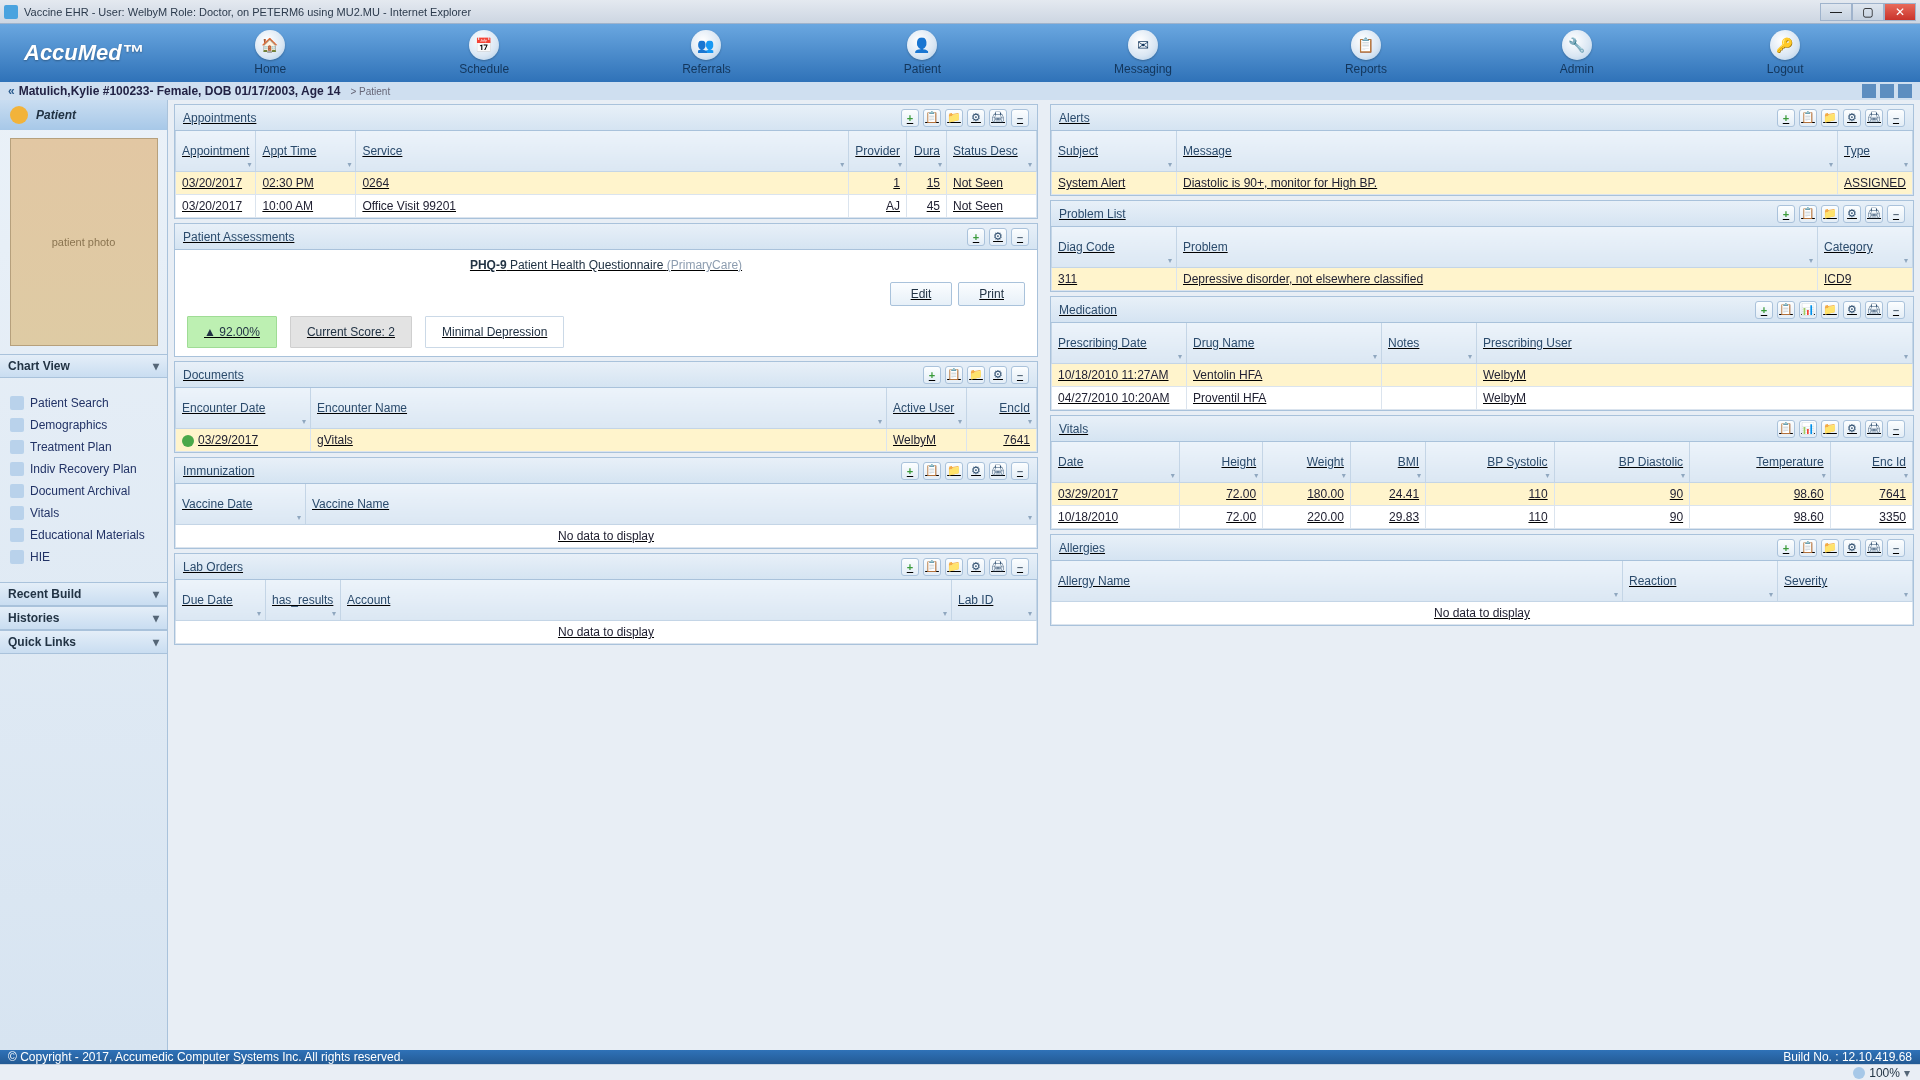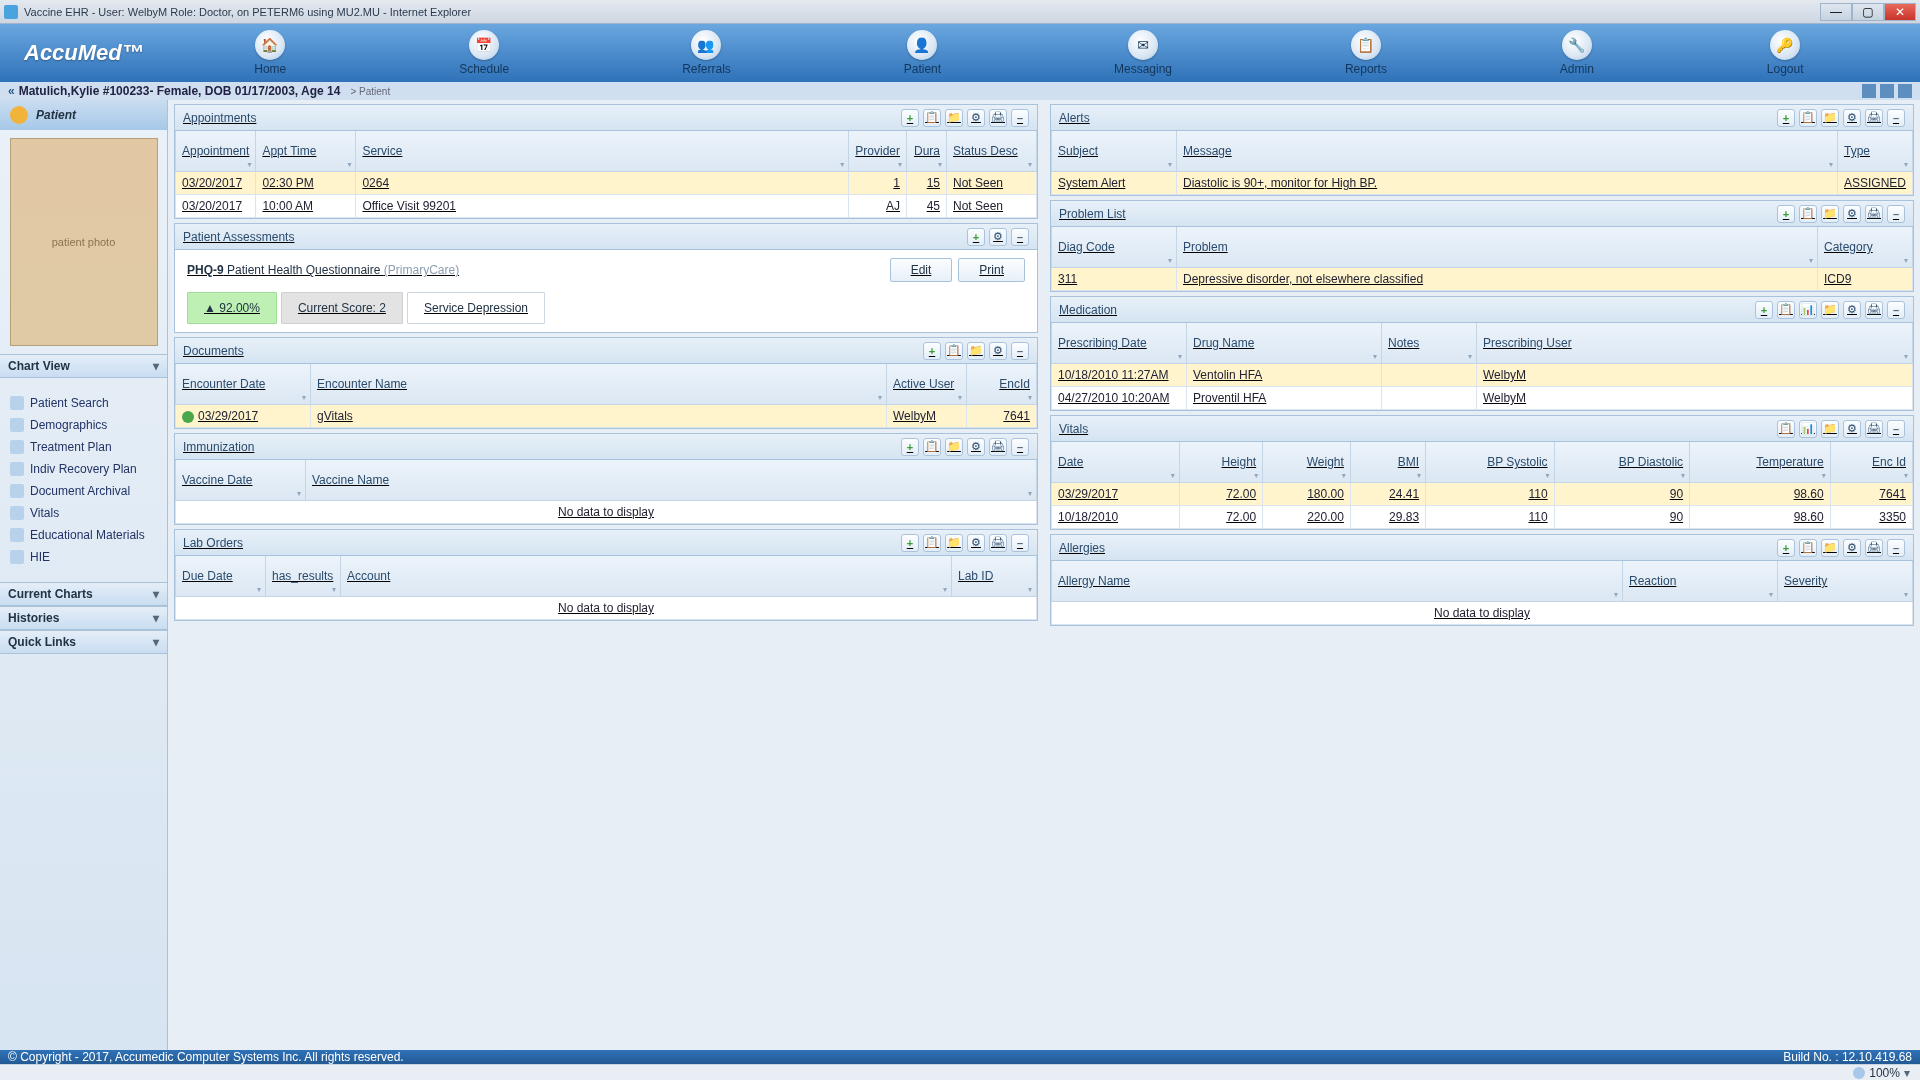--- a/index.html
+++ b/index.html
@@ -57,27 +57,27 @@
 table.grid { width:100%; border-collapse:collapse; }
 .grid th { background:linear-gradient(#ecf3fa,#dbe7f3); border:1px solid #c4d5e6; border-top:none; padding:13px 6px; text-align:left; color:#2b4b6c; font-weight:normal; position:relative; }
 .grid th .fl { position:absolute; right:4px; bottom:2px; color:#8fa7bf; font-size:8px; }
 .grid td { border:1px solid #dbe4ee; border-top:none; padding:4px 6px; color:#223; }
 .grid tr.sel td { background:#fff4cc; }
 .grid td.r, .grid th.r { text-align:right; }
 .nodata { text-align:center; color:#555; padding:14px 0; }
 
 
 .assess-body { padding:8px 12px; }
-.assess-body .line1 { display:flex; align-items:center; gap:10px; }
+.assess-body .line1 { display:flex; align-items:center; gap:10px;flex-direction:column; }
 .assess-body .title { color:#234; }
 .assess-body .title b { color:#234; }
 .assess-body .muted { color:#8d9db0; }
 .assess-body .btns { margin-left:auto; display:flex; gap:6px; }
 .smallbtn { border:1px solid #a9c2db; background:linear-gradient(#fbfdff,#e7f0f8); padding:4px 20px; border-radius:2px; cursor:pointer; color:#234; }
-.row2 { display:flex; gap:4px; margin-top:10px; }
+.row2 { display:flex; gap:13px; margin-top:10px; }
 .pill { border:1px solid #cbd9e7; padding:8px 16px; border-radius:1px; color:#234; }
 .pill.green { background:#bdf0b2; border-color:#9fdc95; }
 .pill.grey { background:#e3e3e3; border-color:#cfcfcf; }
 
 
 .footer { position:absolute; left:0; right:0; bottom:16px; height:14px; background:linear-gradient(#2f72b8,#235a94); color:#fff; font-size:10px; padding:0 8px; display:flex; align-items:center; }
 .footer .right { margin-left:auto; }
 .status { position:absolute; left:0; right:0; bottom:0; height:16px; background:#e9eef5; border-top:1px solid #c9d4e1; display:flex; align-items:center; justify-content:flex-end; padding:0 10px; font-size:10px; color:#234; }
 .status .zico { width:12px; height:12px; background:#a7c8e8; border-radius:50%; margin-right:4px; }
 
@@ -187,21 +187,21 @@
           <div class="navlink">
             <span class="sico"></span>
             <span>Educational Materials</span>
           </div>
           <div class="navlink">
             <span class="sico"></span>
             <span>HIE</span>
           </div>
         </div>
         <div class="navheader">
-          <span>Current Charts</span>
+          <span>Recent Build</span>
           <span class="ch">▾</span>
         </div>
         <div class="navheader">
           <span>Histories</span>
           <span class="ch">▾</span>
         </div>
         <div class="navheader">
           <span>Quick Links</span>
           <span class="ch">▾</span>
         </div>
@@ -266,21 +266,21 @@
             <div class="line1">
               <span class="title"><b>PHQ-9</b> Patient Health Questionnaire <span class="muted">(PrimaryCare)</span></span>
               <span class="btns">
                 <span class="smallbtn">Edit</span>
                 <span class="smallbtn">Print</span>
               </span>
             </div>
             <div class="row2">
               <span class="pill green">▲ 92.00%</span>
               <span class="pill grey">Current Score: 2</span>
-              <span class="pill">Service Depression</span>
+              <span class="pill">Minimal Depression</span>
             </div>
           </div>
         </div>
         <div class="panel">
           <div class="panel-head">
             <span>Documents</span>
             <span class="tools">
               <span class="tool add">+</span>
               <span class="tool ">📋</span>
               <span class="tool ">📁</span>

